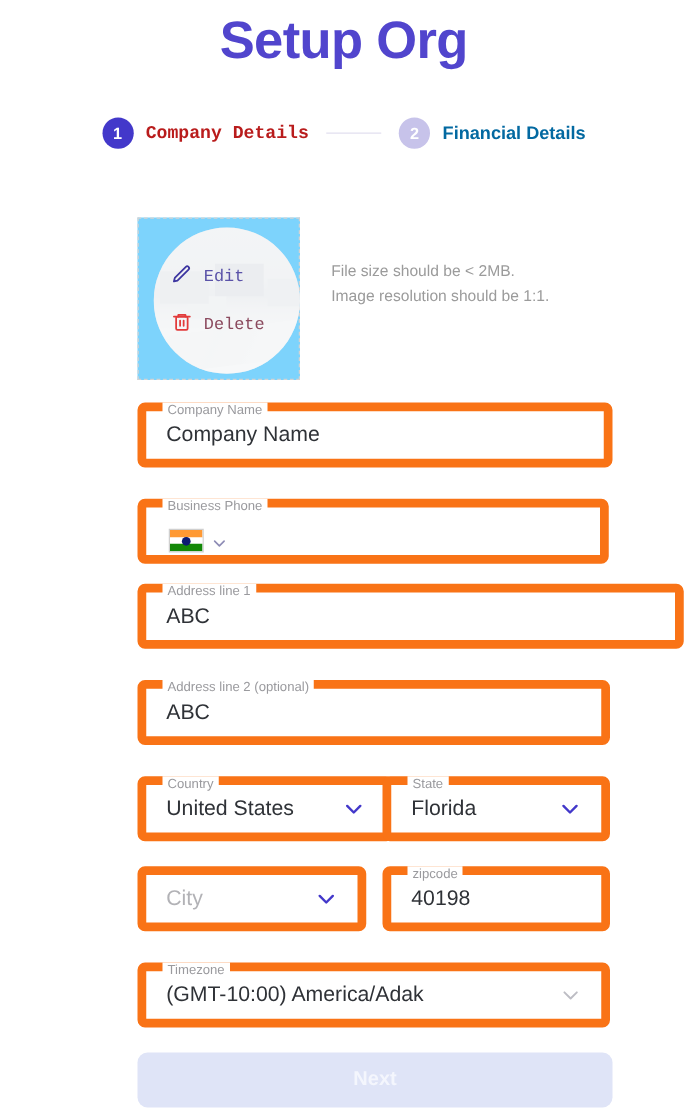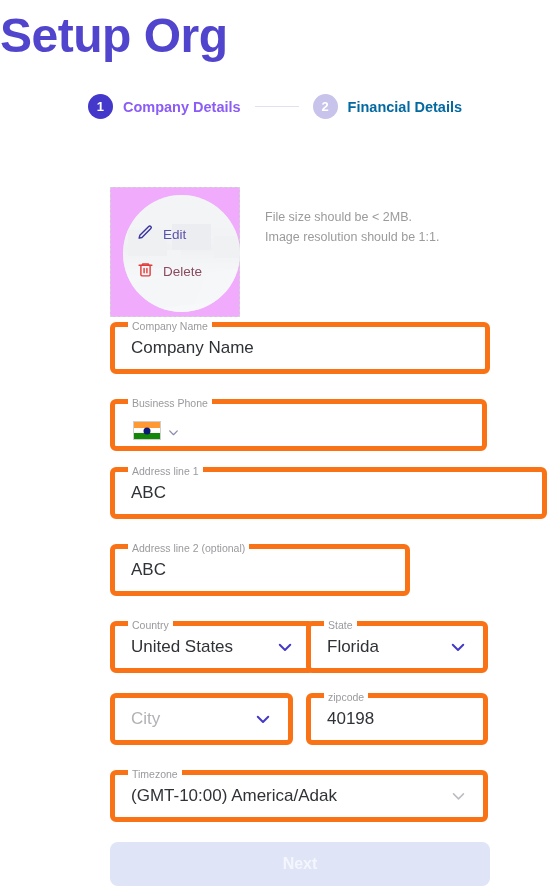--- a/index.html
+++ b/index.html
@@ -16,22 +16,22 @@
     height: 889px;
     background: #ffffff;
   }
 
   
   .title {
     position: absolute;
     top: 8px;
     left: 0;
     width: 550px;
-    text-align: left;
-    font-size: 48px;
+    text-align: center;
+    font-size: 42px;
     font-weight: bold;
     letter-spacing: -0.5px;
     color: #5145cd;
   }
 
   
   .stepper {
     position: absolute;
     top: 94px;
     left: 0;
@@ -57,46 +57,47 @@
     flex: none;
   }
   .step-badge.active { background: #4338ca; }
   .step-badge.inactive { background: #c7c3ea; }
   .step-label {
     margin-left: 10px;
     font-size: 14.5px;
     font-weight: bold;
     white-space: nowrap;
   }
-  .step-label.active { color: #8b5cf6; }
+  .step-label.active { color: #b91c1c; font-family: Liberation Mono, monospace; }
   .step-label.inactive { color: #0369a1; }
   .step-connector {
     width: 44px;
     height: 1.5px;
     background: #e2e0ef;
     margin: 0 14px;
     flex: none;
   }
 
   
   .upload-row {
     position: absolute;
     top: 174px;
     left: 110px;
     width: 380px;
     height: 130px;
   }
   .avatar-box {
     position: absolute;
     left: 0;
-    top: 13px;
+    top: 0;
     width: 130px;
     height: 130px;
     border: 1.5px dashed #d3d3d3;
-    background: #f0abfc;
+    background: #7dd3fc;
+    font-family: Liberation Mono, monospace;
   }
   .avatar-circle {
     position: absolute;
     left: 12px;
     top: 7px;
     width: 117px;
     height: 117px;
     border-radius: 50%;
     overflow: hidden;
     background: #eef0f2;
@@ -160,21 +161,21 @@
     top: 33px;
     width: 235px;
     font-size: 12.5px;
     line-height: 20px;
     color: #9b9b9b;
   }
 
   
   .field {
     position: absolute;
-    border: 5px solid #f97316;
+    border: 7px solid #f97316;
     border-radius: 6px;
     background: #ffffff;
     height: 52px;
   }
   .field .flabel {
     position: absolute;
     top: -7px;
     left: 13px;
     padding: 0 4px;
     background: #ffffff;
@@ -314,21 +315,21 @@
       </svg>
     </span>
     <span class="fvalue" style="left:74px;"></span>
   </div>
 
   <div class="field" style="left:110px; top:467px; width:437px;">
     <span class="flabel">Address line 1</span>
     <span class="fvalue">ABC</span>
   </div>
 
-  <div class="field" style="left:110px; top:544px; width:300px;">
+  <div class="field" style="left:110px; top:544px; width:378px;">
     <span class="flabel">Address line 2 (optional)</span>
     <span class="fvalue">ABC</span>
   </div>
 
   <div class="field" style="left:110px; top:621px; width:205px;">
     <span class="flabel">Country</span>
     <span class="fvalue">United States</span>
     <span class="chev">
       <svg width="18" height="18" viewBox="0 0 24 24" fill="none" stroke="#4338ca" stroke-width="2.6" stroke-linecap="round" stroke-linejoin="round">
         <path d="M5 9l7 7 7-7"></path>

